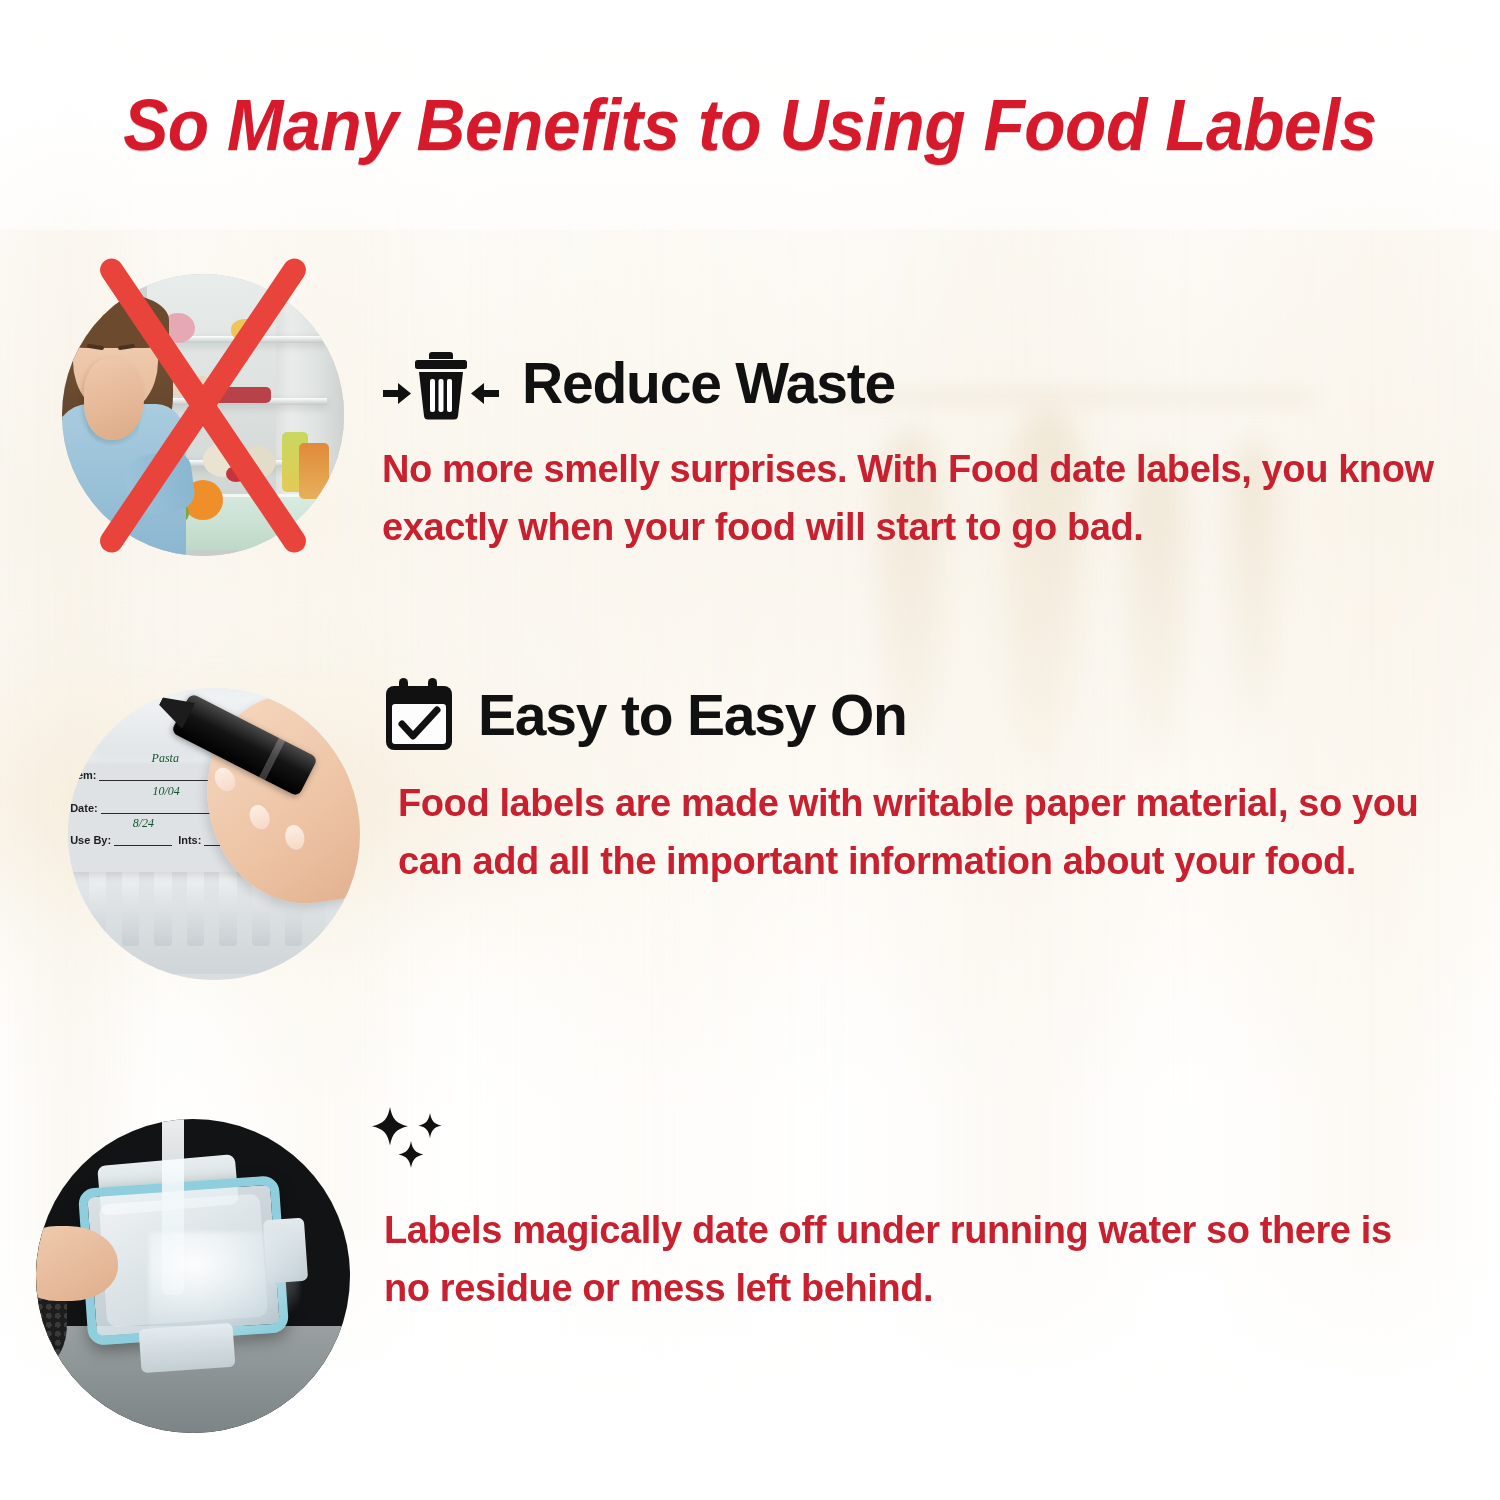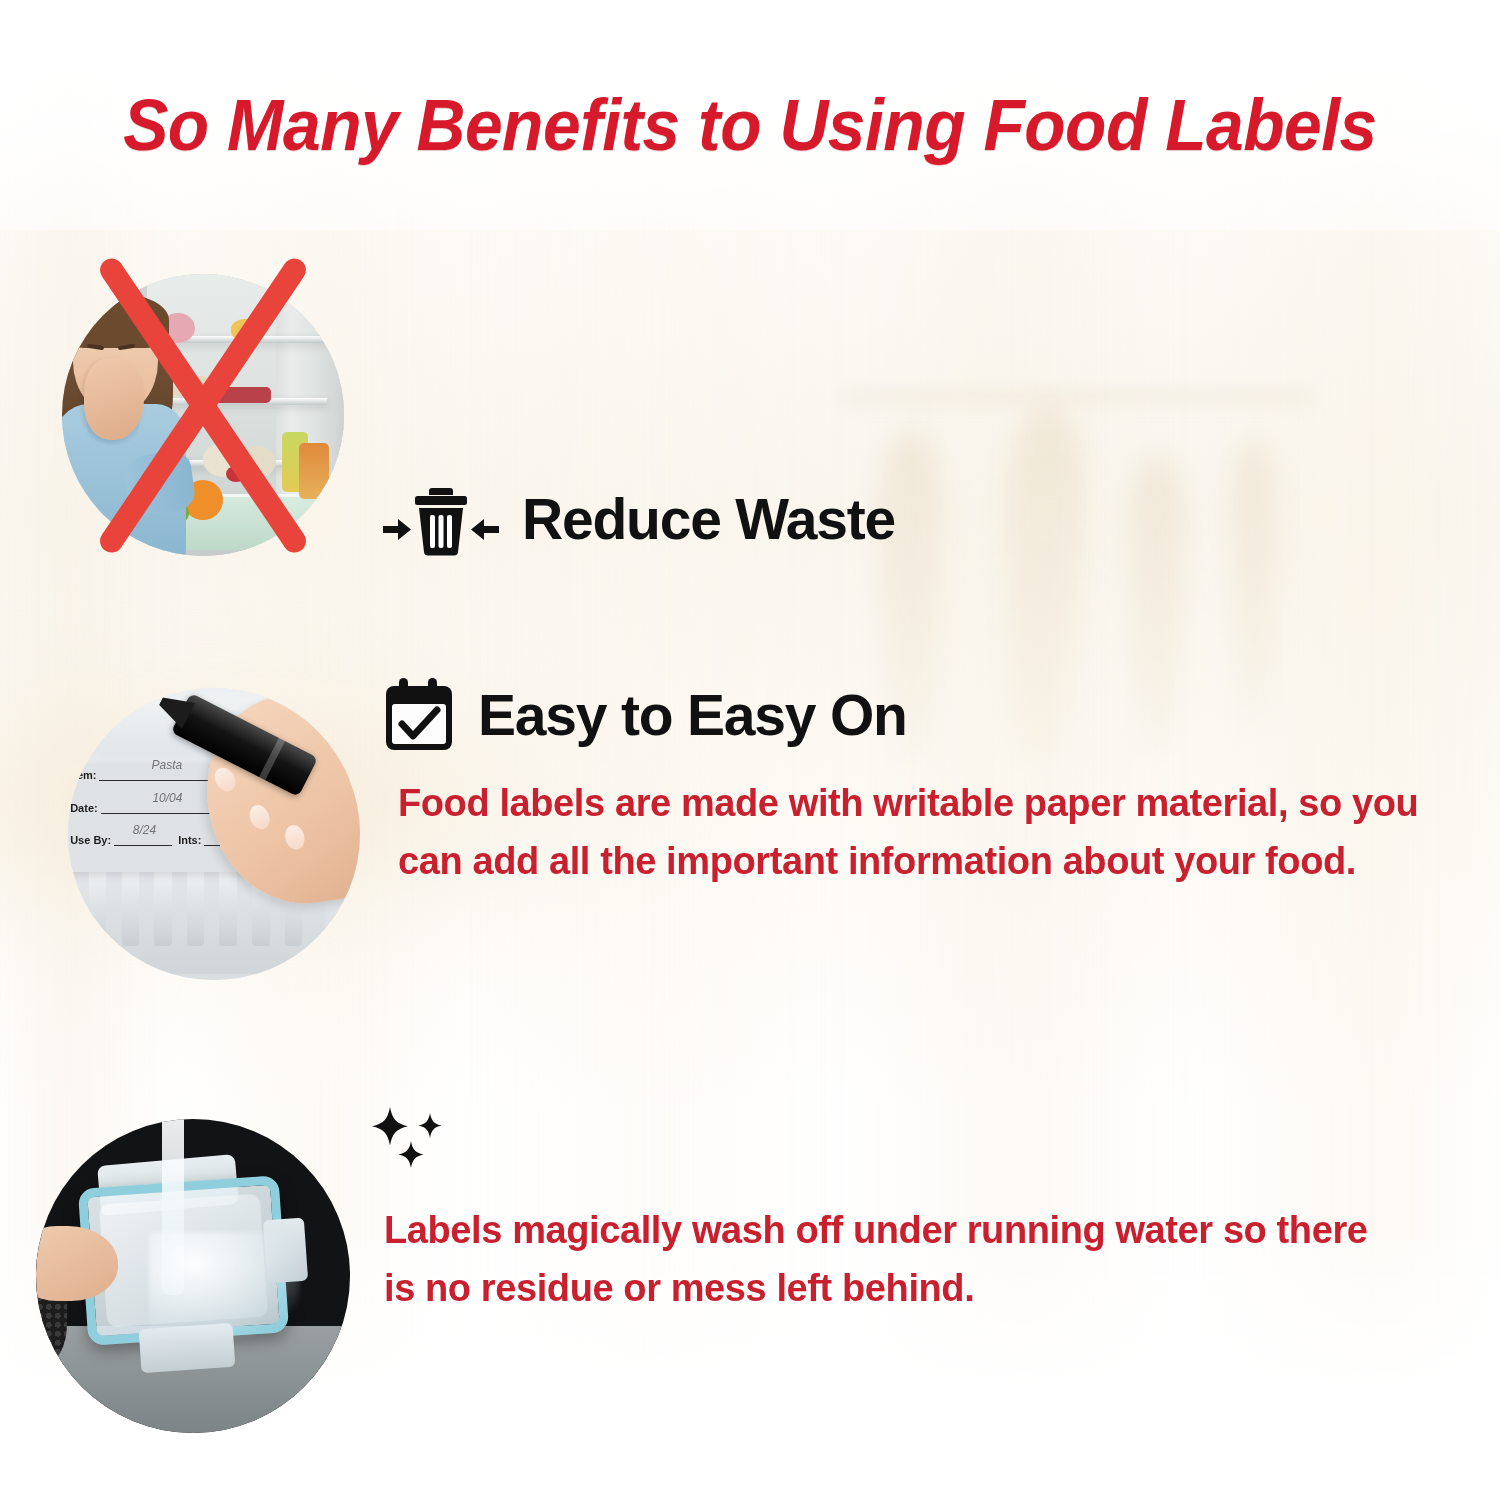--- a/index.html
+++ b/index.html
@@ -257,22 +257,22 @@
     border-radius: 10px;
     box-shadow: 0 3px 8px rgba(0,0,0,0.13);
     padding: 6px 8px 4px 8px;
   }
   .sticker .row { position: relative; height: 33.3%; display: flex; align-items: flex-start; }
   .sticker .key { font-size: 11px; font-weight: 700; color: #1d1d1d; line-height: 11px; text-align: right; }
   .sticker .rule {
     flex: 1; border-bottom: 1.4px solid #2b2b2b; margin: 10px 2px 0 3px; position: relative;
   }
   .sticker .hand-w {
-    position: absolute; left: 32%; bottom: 8px; font-size: 12px; color: #737373;
-    font-family: Liberation Sans, sans-serif; font-style: italic; white-space: nowrap;
+    position: absolute; left: 32%; bottom: 14px; font-size: 12px; color: #14532d;
+    font-family: Liberation Serif, serif; font-style: italic; white-space: nowrap;
   }
   .sticker .k2 { margin-left: 4px; }
 
   .hand2 {
     position: absolute; left: 48%; top: 2%; width: 62%; height: 72%;
     background: linear-gradient(150deg,#f6d8c0 0%, #edc3a4 58%, #dfae8c 100%);
     border-radius: 52% 40% 40% 56%;
     transform: rotate(-8deg);
     box-shadow: -4px 4px 10px rgba(0,0,0,0.12);
   }
@@ -456,20 +456,21 @@
           <rect x="33" y="14" width="52" height="9" rx="2.5" fill="#111"></rect>
           <path fill="#111" d="M37 26h44l-5 44a4 4 0 0 1-4 3.5H46a4 4 0 0 1-4-3.5L37 26z"></path>
           <rect x="48" y="33" width="5" height="33" rx="2" fill="#fff"></rect>
           <rect x="56.5" y="33" width="5" height="33" rx="2" fill="#fff"></rect>
           <rect x="65" y="33" width="5" height="33" rx="2" fill="#fff"></rect>
           <path fill="#111" d="M1 44h15v-7l13 10.5L16 58v-7H1z"></path>
           <path fill="#111" d="M117 44h-15v-7L89 47.5 102 58v-7h15z"></path>
         </svg>
         <div class="benefit-title">Reduce Waste</div>
       </div>
+      <div class="benefit-body">No more smelly surprises. With Food date labels, you know exactly when your food will start to go bad.</div>
     </div>
   </div>
 
   <div class="benefit b2">
 
     <div class="photo-wrap">
       <div class="photo">
         <div class="labelshot">
           <div class="blurtop"></div>
           <div class="tray">
@@ -554,17 +555,17 @@
     </div>
 
     <div class="content">
       <div class="head-row">
         <svg class="icon-box sparkle" viewBox="0 0 84 78">
           <path fill="#111" d="M22 4c2.2 12.2 6.4 16.6 18 19.2C28.4 25.8 24.2 30.2 22 42.4 19.8 30.2 15.6 25.8 4 23.2 15.6 20.6 19.8 16.2 22 4z"></path>
           <path fill="#111" d="M62 10c1.4 8 4.1 10.9 11.6 12.6C66.1 24.3 63.4 27.2 62 35.2 60.6 27.2 57.9 24.3 50.4 22.6 57.9 20.9 60.6 18 62 10z"></path>
           <path fill="#111" d="M43 38c1.5 8.6 4.4 11.7 12.5 13.5C47.4 53.3 44.5 56.4 43 65c-1.5-8.6-4.4-11.7-12.5-13.5C38.6 49.7 41.5 46.6 43 38z"></path>
         </svg>
       </div>
-      <div class="benefit-body">Labels magically wash off under running water so there is no residue or mess left behind.</div>
+      <div class="benefit-body">Labels magically date off under running water so there is no residue or mess left behind.</div>
     </div>
   </div>
 
 </div>
 
 </body></html>

